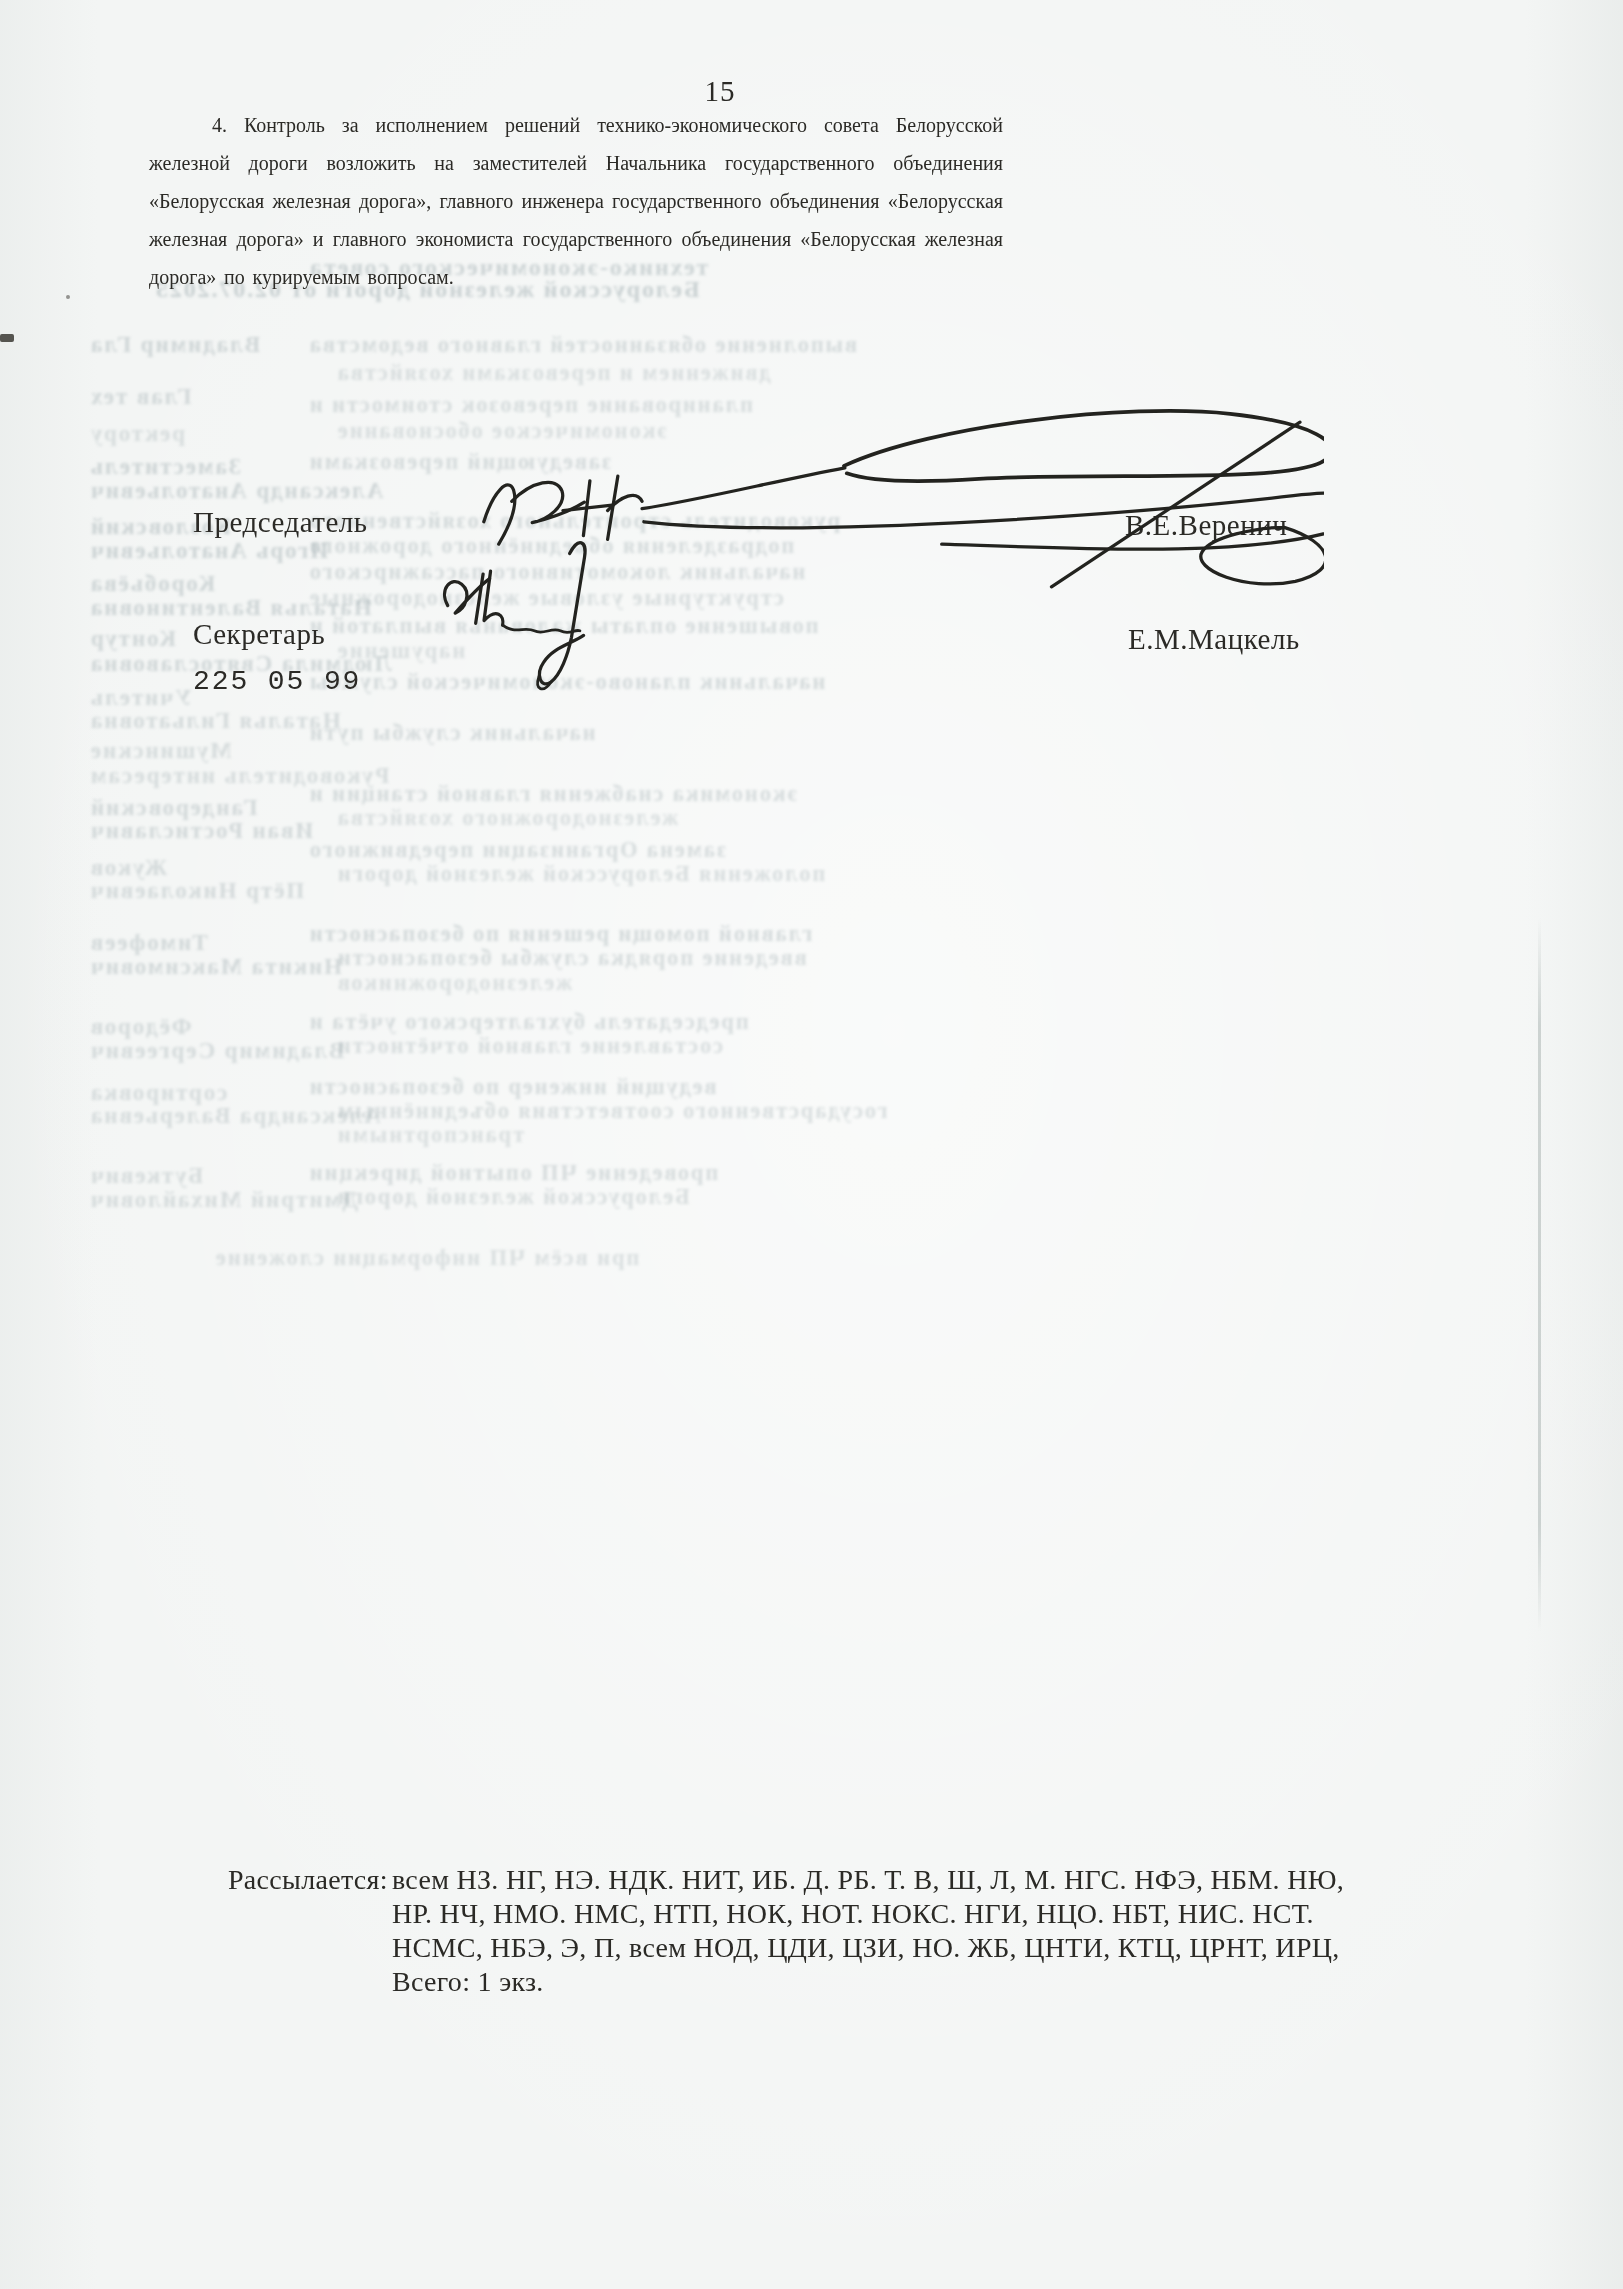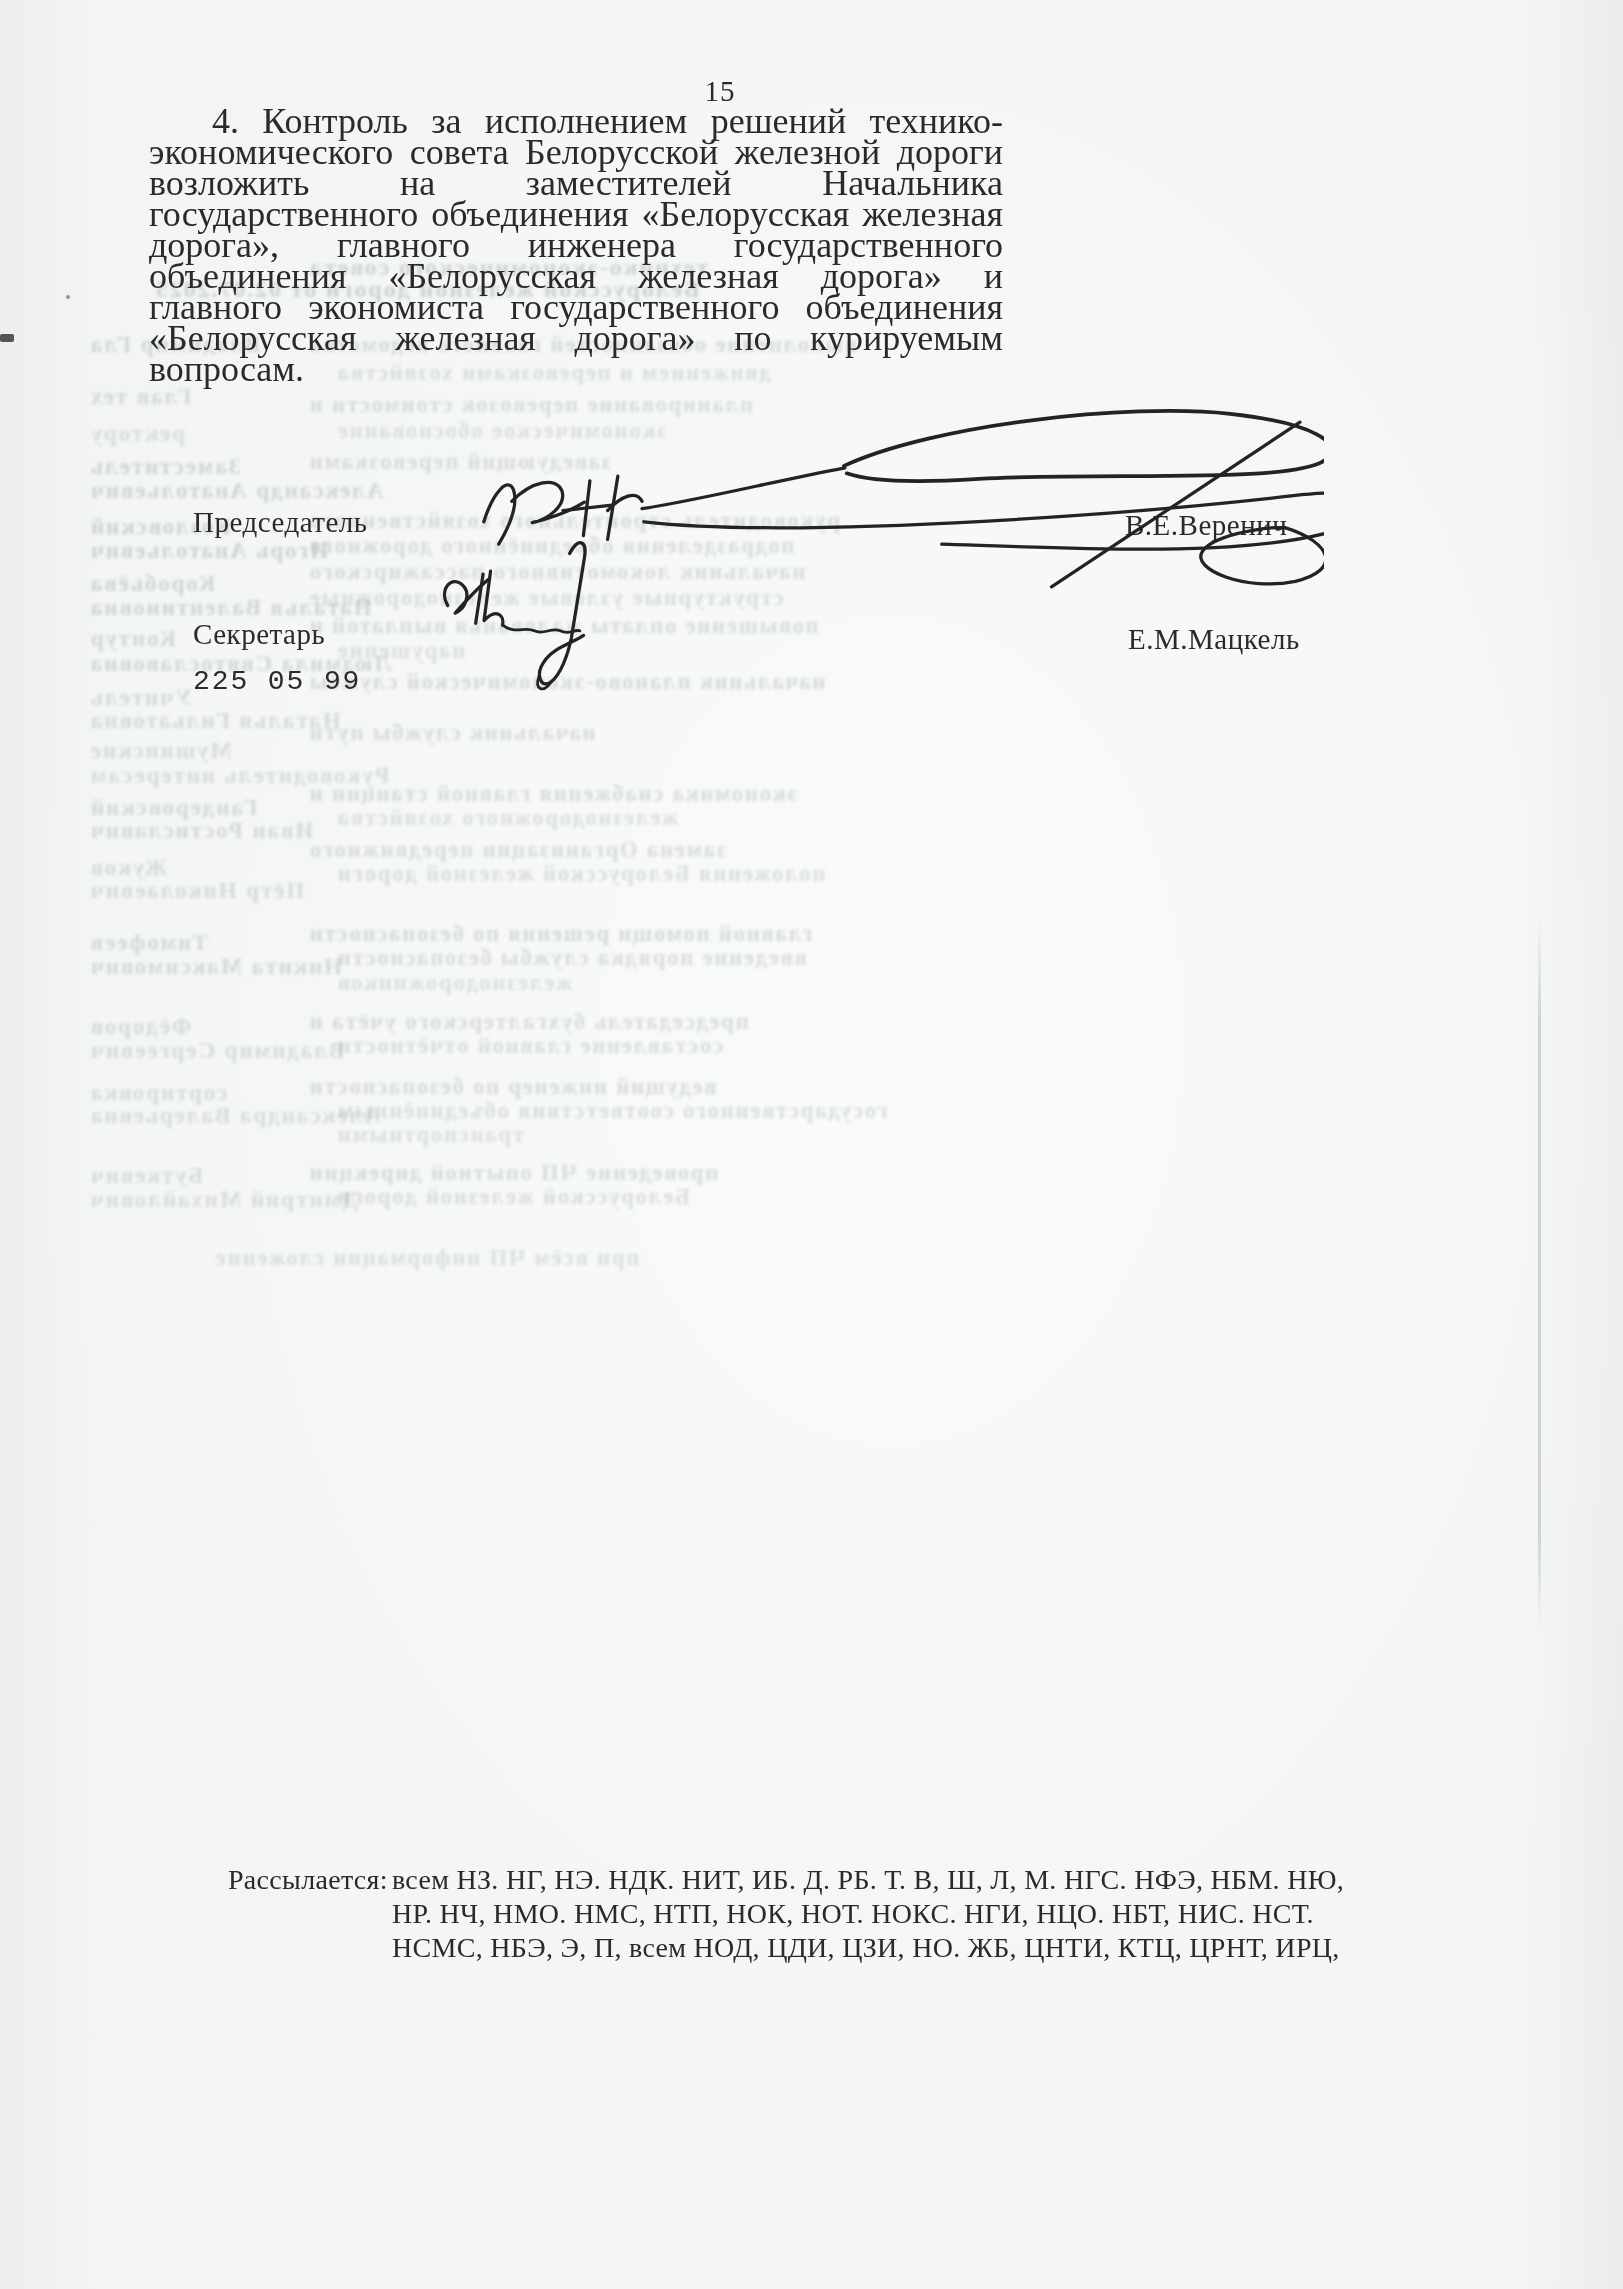--- a/index.html
+++ b/index.html
@@ -14,21 +14,21 @@
     overflow:hidden;
     font-family:"Liberation Serif","DejaVu Serif",serif;
     color:#2b2a26;
   }
   .pagenum{
     position:absolute;left:692px;top:75px;width:56px;
     font-size:29px;text-align:center;letter-spacing:0.9px;
   }
   .body-par{
     position:absolute;left:149px;top:106px;width:854px;
-    font-size:36px;line-height:31px;
+    font-size:20px;line-height:38px;
     text-align:justify;text-indent:63px;
     word-spacing:2.8px;
   }
   .sig-label{position:absolute;font-size:29px;letter-spacing:0.5px;}
   .sig-name{position:absolute;font-size:29px;letter-spacing:0.5px;}
   .datecode{position:absolute;left:193px;top:666px;font-size:28px;letter-spacing:1.9px;font-family:Liberation Mono, monospace;}
   .sigsvg{position:absolute;}
   .sigsvg path{fill:none;stroke:#23231f;stroke-linecap:round;stroke-linejoin:round;}
   .dist{
     position:absolute;left:228px;top:1863px;width:1324px;
@@ -152,20 +152,21 @@
   </svg>
 
   <div class="datecode">225 05 99</div>
 
   <div class="dist">
     <span class="lbl">Рассылается:</span>
     <div class="lines">
       <div>всем НЗ. НГ, НЭ. НДК. НИТ, ИБ. Д. РБ. Т. В, Ш, Л, М. НГС. НФЭ, НБМ. НЮ,</div>
       <div>НР. НЧ, НМО. НМС, НТП, НОК, НОТ. НОКС. НГИ, НЦО. НБТ, НИС. НСТ.</div>
       <div>НСМС, НБЭ, Э, П, всем НОД, ЦДИ, ЦЗИ, НО. ЖБ, ЦНТИ, КТЦ, ЦРНТ, ИРЦ,</div>
+      <div>Всего: 1 экз.</div>
     </div>
   </div>
 
   <div class="speck" style="left:0px;top:334px;width:14px;height:7.5px;"></div>
   <div class="speck" style="left:66px;top:295px;width:3.7px;height:3.7px;opacity:0.6;"></div>
   <div class="crease"></div>
 
 </div>
 
 

